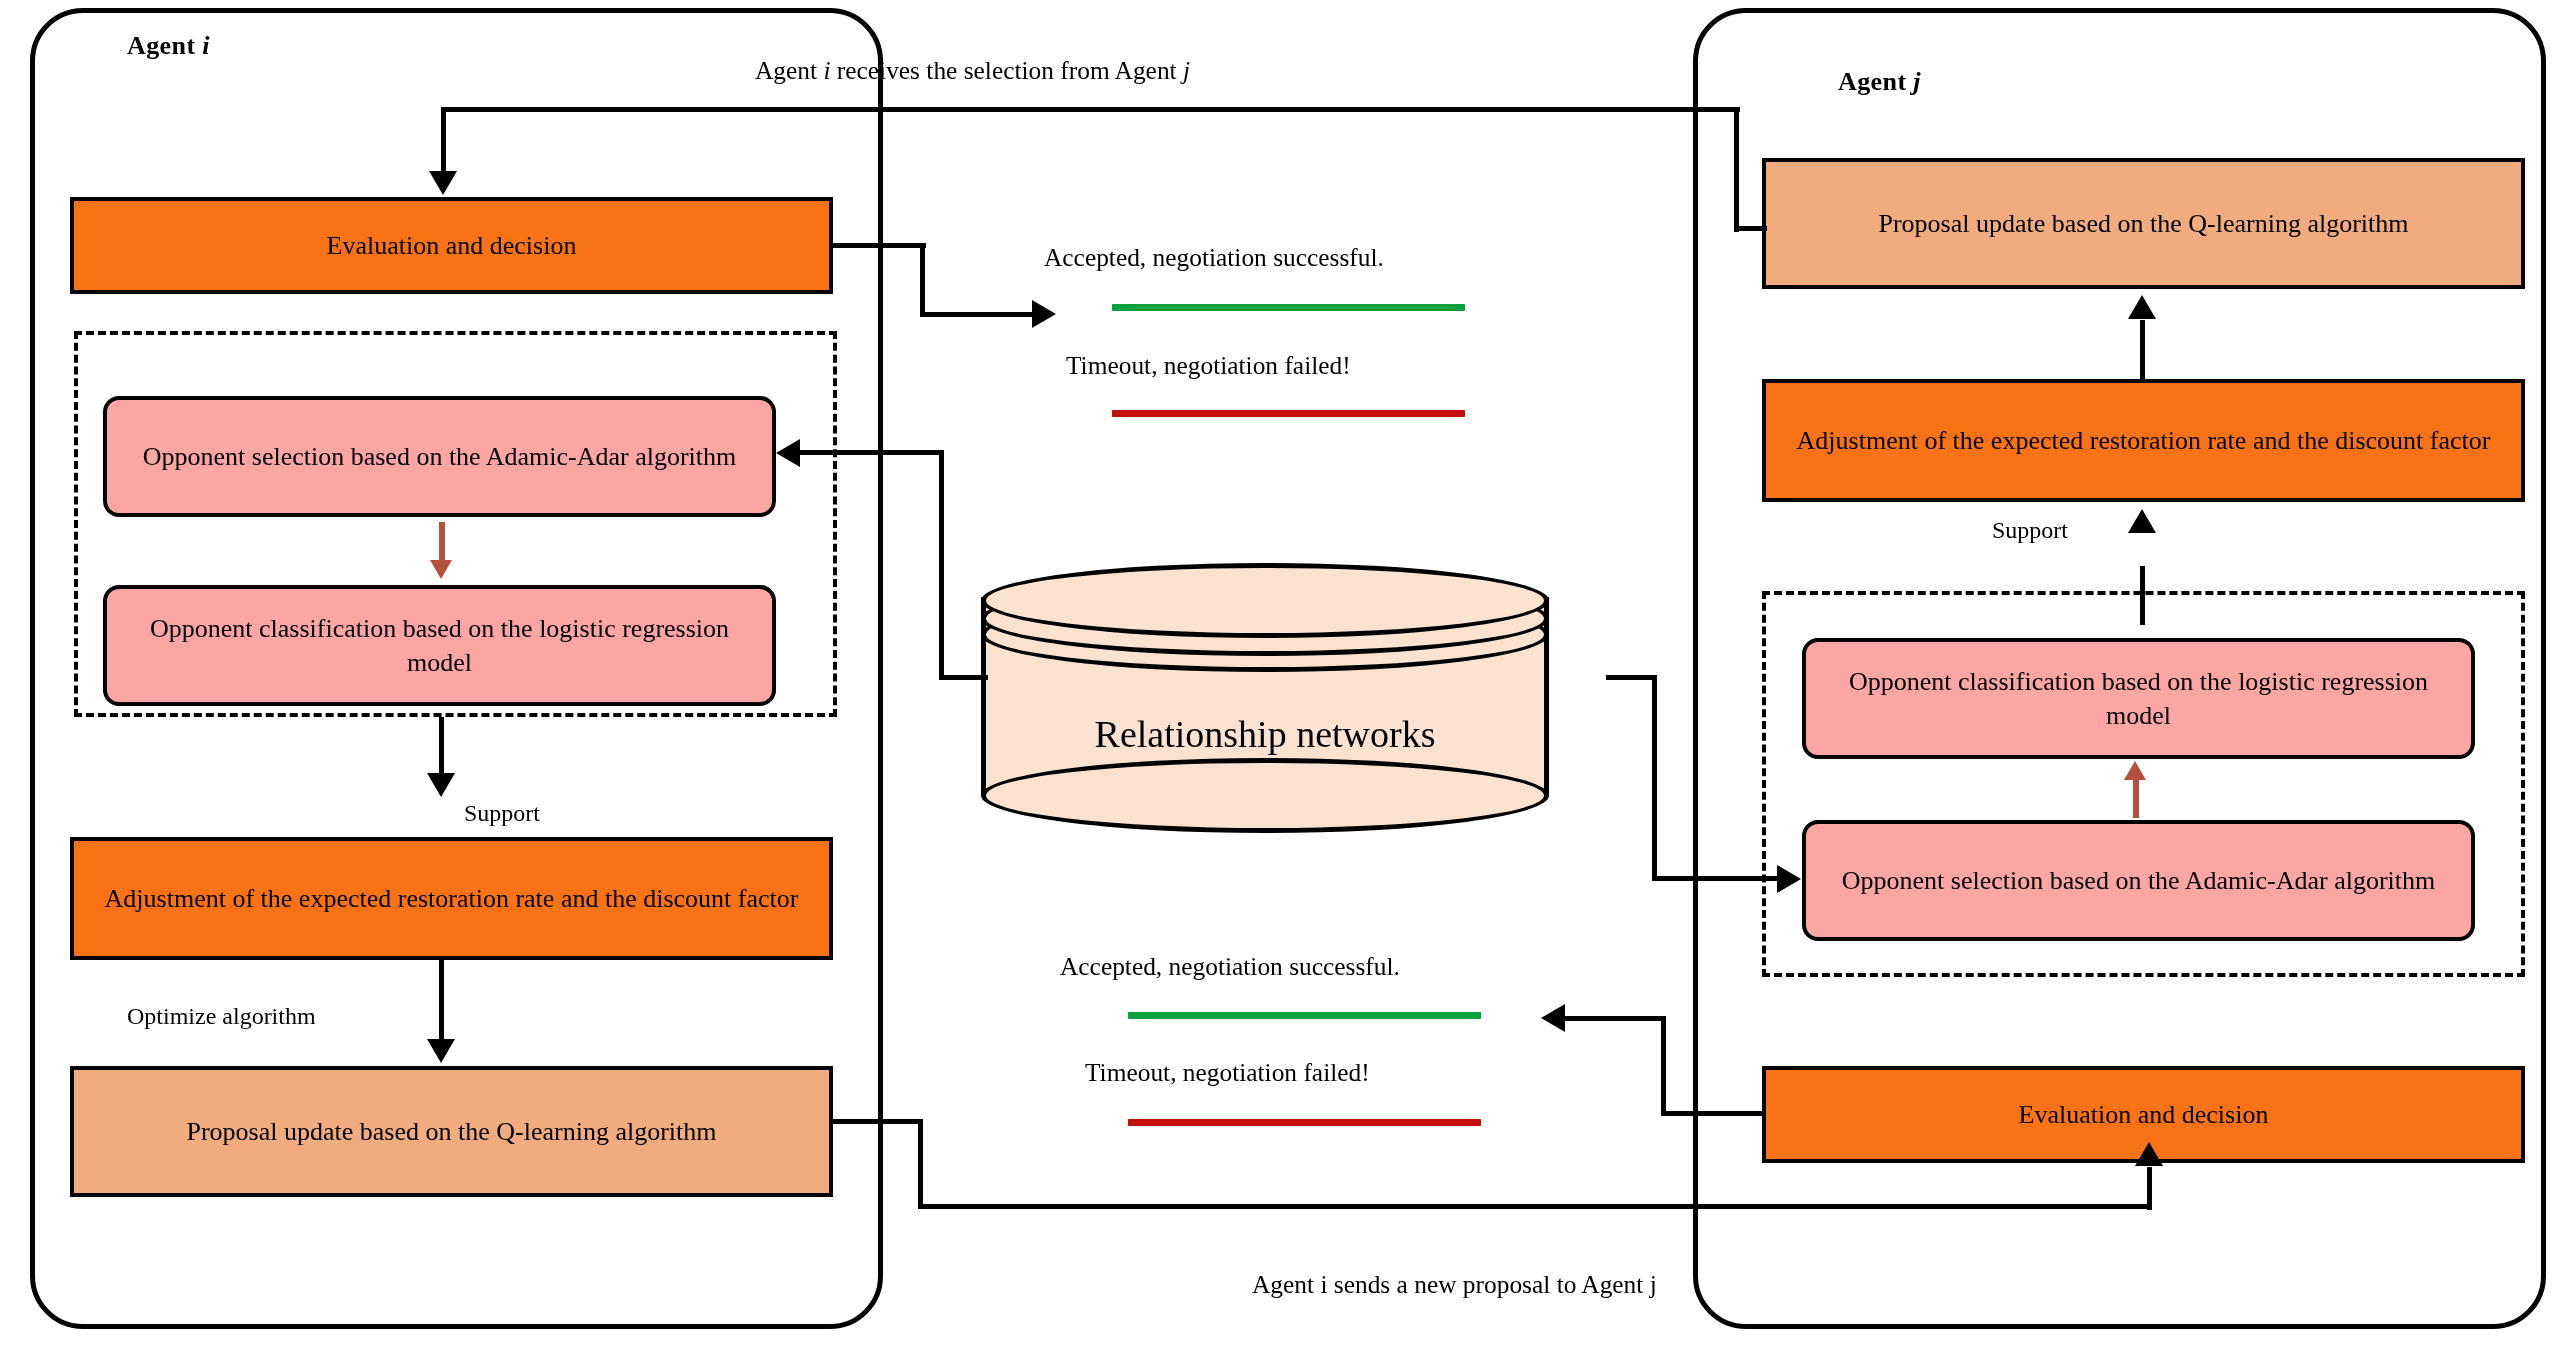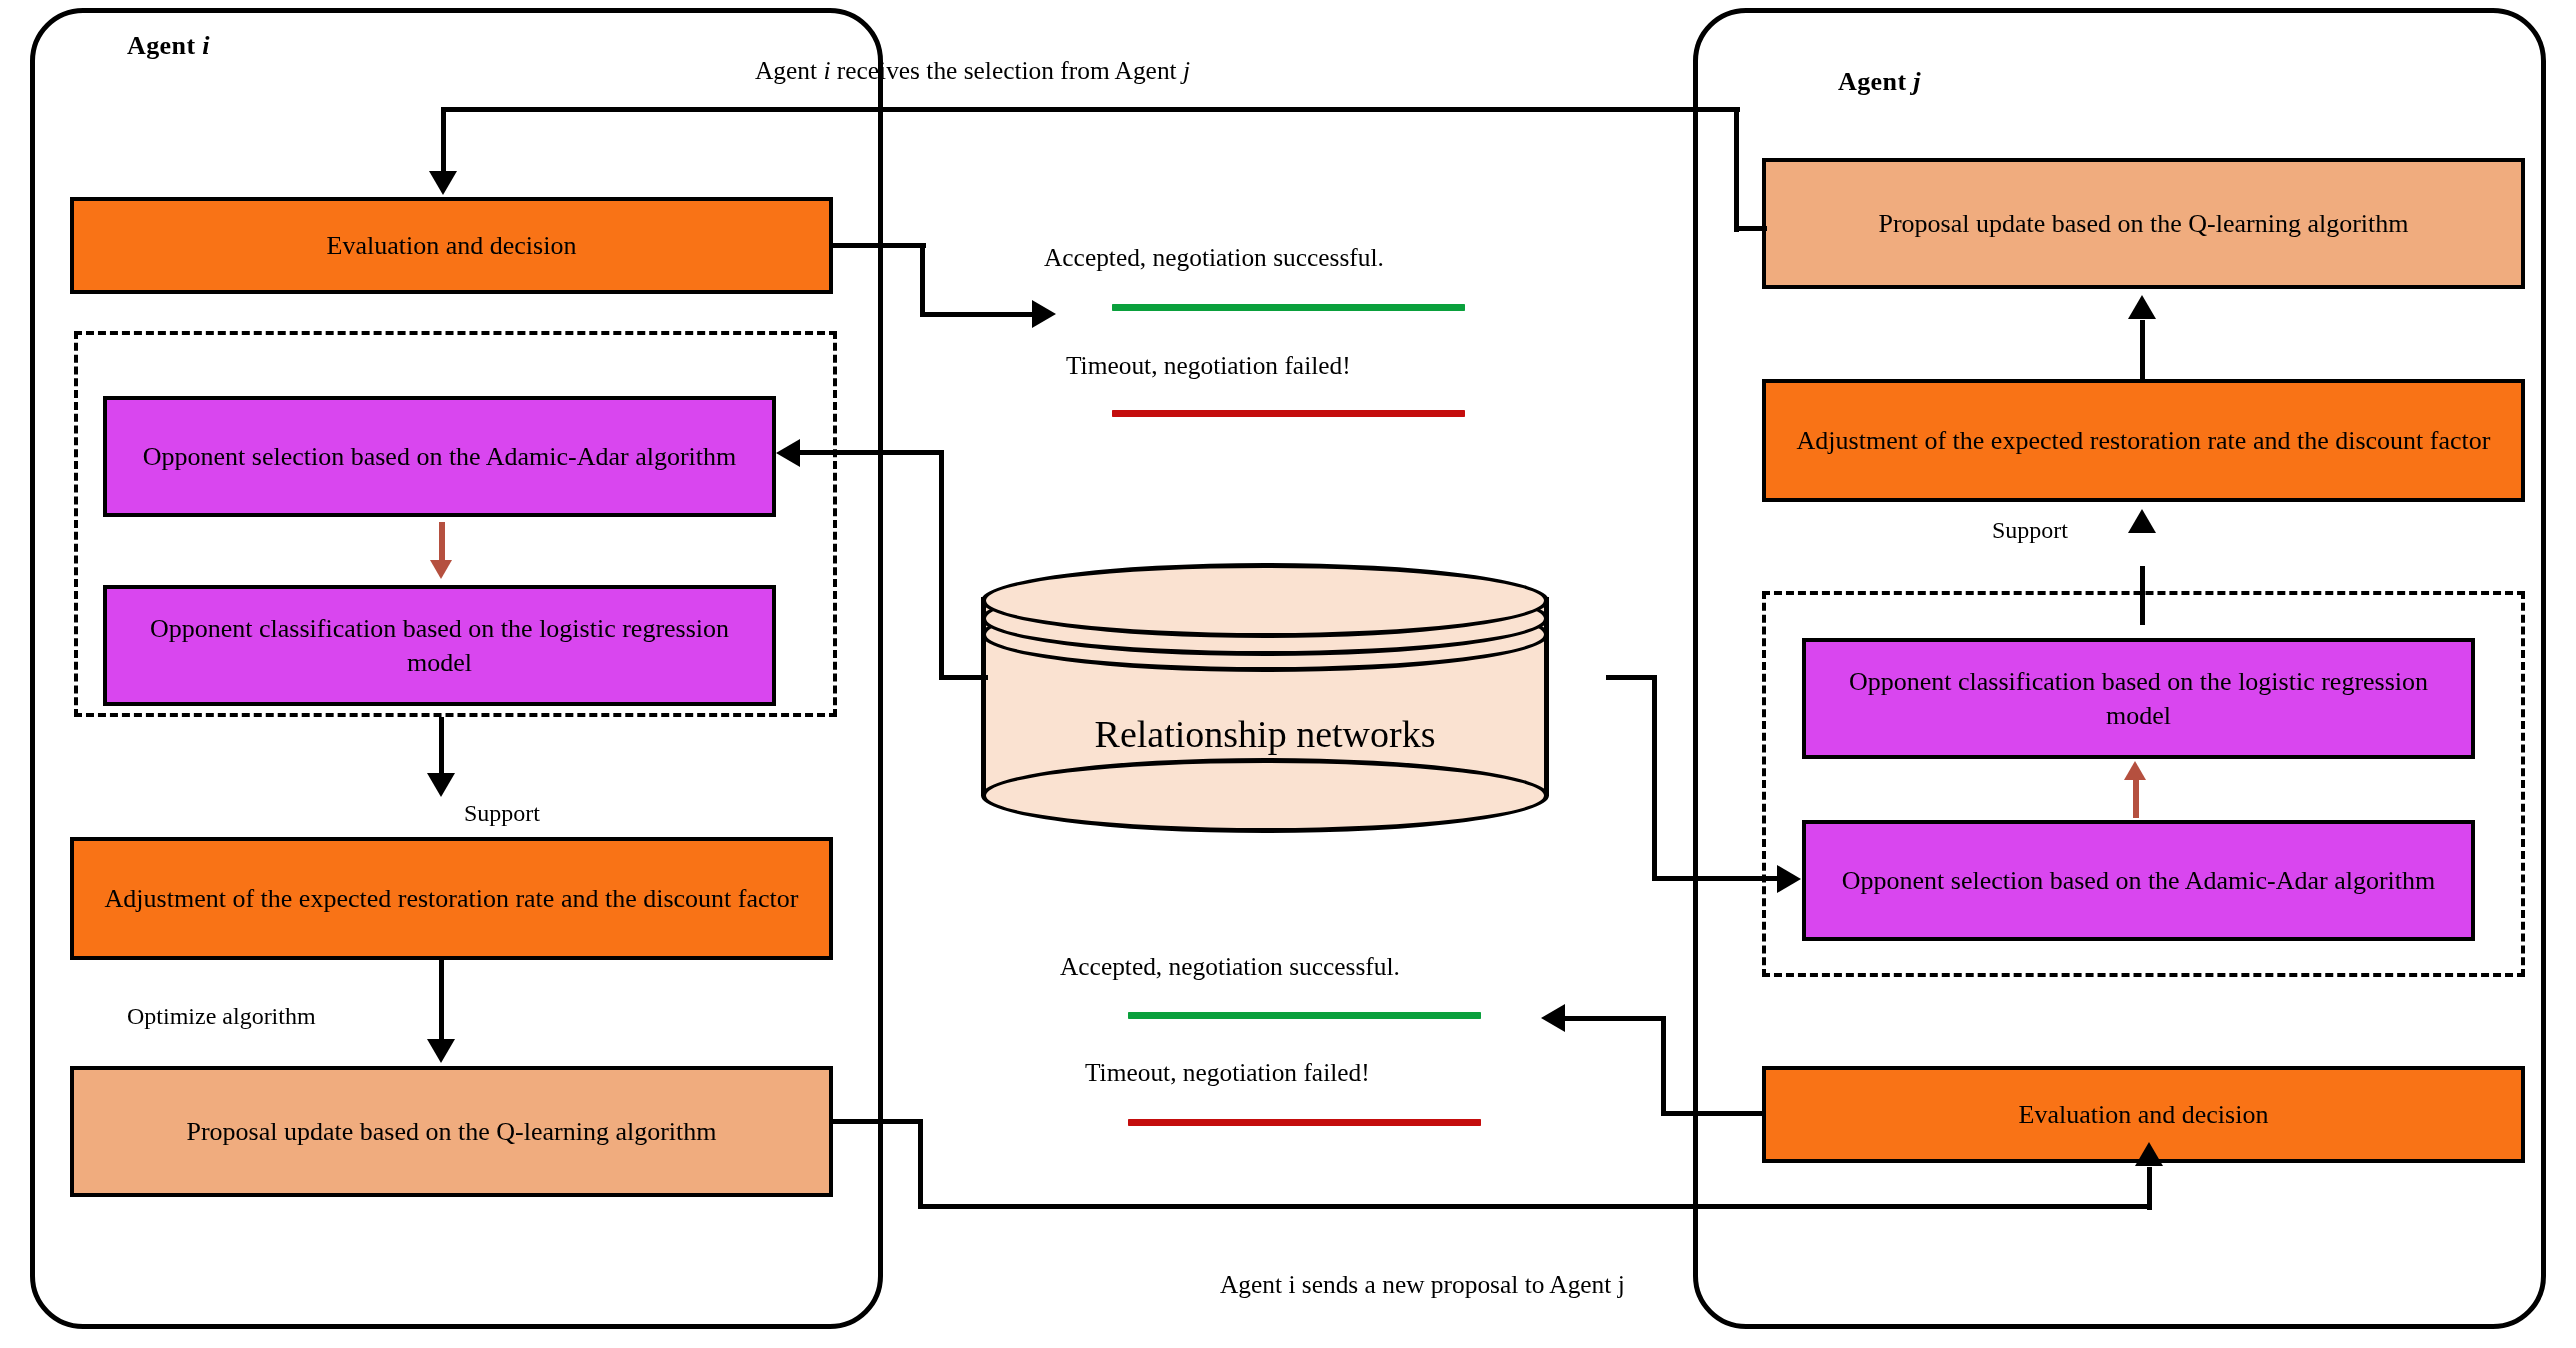--- a/index.html
+++ b/index.html
@@ -10,21 +10,21 @@
   
   .agent-panel{position:absolute;border:5.7px solid #000;border-radius:53px;background:transparent;box-sizing:border-box;}
 
   .agent-title{position:absolute;font-weight:bold;font-size:26px;color:#000;white-space:nowrap;letter-spacing:0.4px;}
   .agent-title i{font-style:italic;}
 
   
   .pbox{position:absolute;box-sizing:border-box;border:4.9px solid #000;background:#f97316;
         display:flex;align-items:center;justify-content:center;text-align:center;
         font-size:26px;line-height:1.28;color:#000;padding:3.3px 11.5px;}
-  .pbox.peach{background:#d946ef;}
+  .pbox.peach{background:#fca5a5;border-radius:16px;}
   .pbox.orange{background:#f0ac7e;}
 
   
   .dashgroup{position:absolute;box-sizing:border-box;
              border:4.9px dashed #000;background:transparent;}
 
   
   .caption{position:absolute;font-size:25.4px;color:#000;white-space:nowrap;}
   .caption i{font-style:italic;}
   .small-lbl{position:absolute;font-size:24px;color:#000;white-space:nowrap;}
@@ -168,16 +168,16 @@
   <div class="rule ok" style="left:1128px;top:1012px;width:353px;"></div>
   <div class="caption" style="left:1085px;top:1058px;">Timeout, negotiation failed!</div>
   <div class="rule bad" style="left:1128px;top:1119px;width:353px;"></div>
 
   <div class="ln h" style="left:833px;top:1119px;width:90px;"></div>
   <div class="ln v" style="left:918px;top:1119px;height:90px;"></div>
   <div class="ln h" style="left:918px;top:1204px;width:1234px;"></div>
   <div class="ln v" style="left:2147px;top:1167px;height:43px;"></div>
   <div class="arrow up" style="left:2135px;top:1142px;"></div>
 
-  <div class="caption" style="left:1220px;top:1270px;">Agent i sends a new proposal to  Agent j</div>
+  <div class="caption" style="left:1252px;top:1270px;">Agent i sends a new proposal to  Agent j</div>
 
 </div>
 
 
 </body></html>

